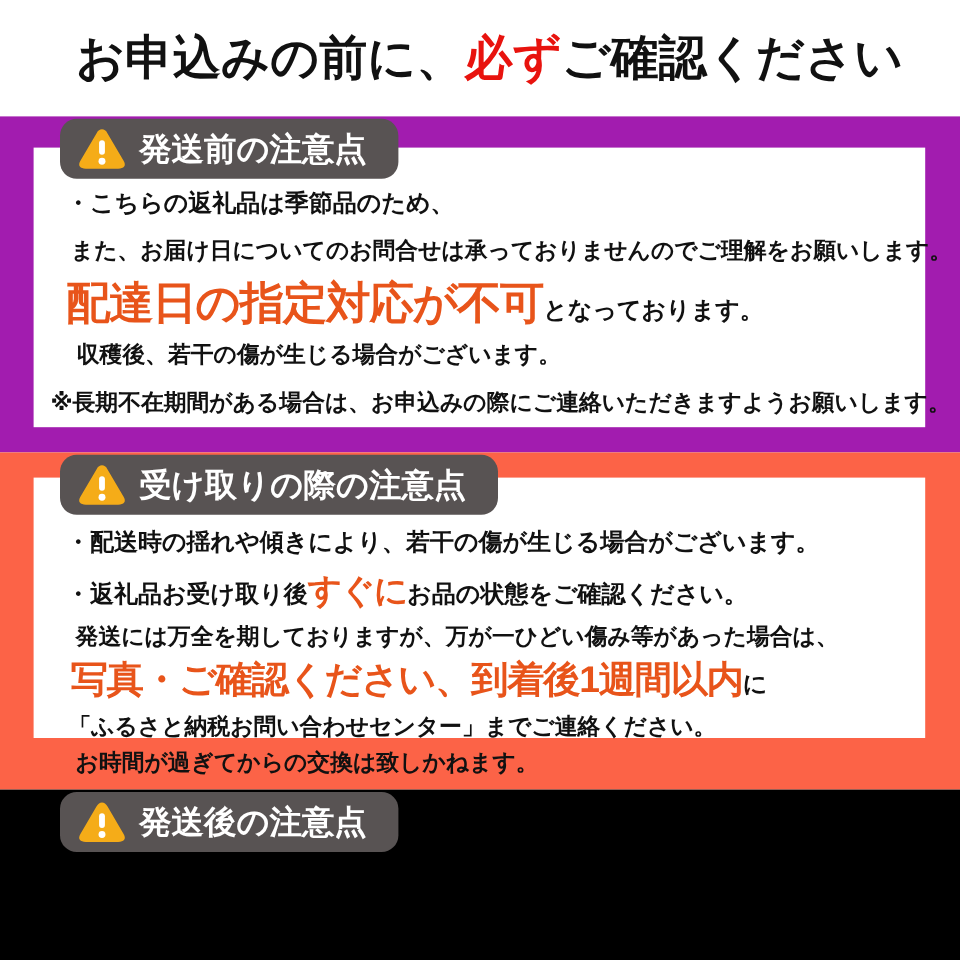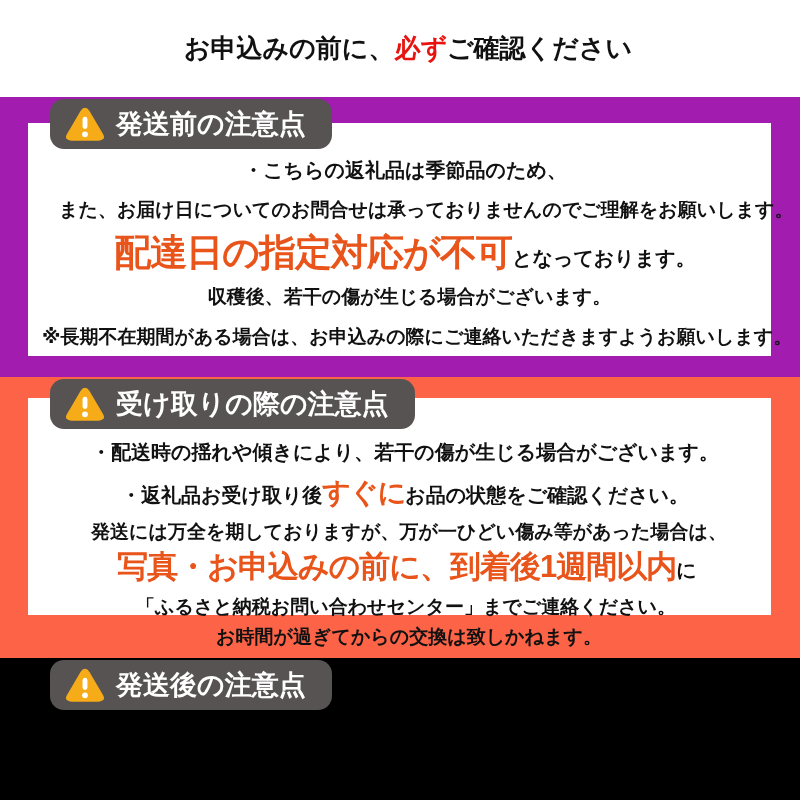--- a/index.html
+++ b/index.html
@@ -9,21 +9,21 @@
     font-family:"Liberation Sans","DejaVu Sans",sans-serif;
     color:#111;
     -webkit-font-smoothing:antialiased;
   }
   .page{width:800px;height:800px;display:flex;flex-direction:column;}
 
   
   .title-bar{
     height:97px;flex:0 0 97px;
     display:flex;align-items:center;justify-content:center;
-    font-size:26px;font-weight:700;letter-spacing:0px;white-space:nowrap;padding-left:16px;
+    font-size:40px;font-weight:700;letter-spacing:0px;white-space:nowrap;padding-left:16px;
   }
   .title-bar .em{color:var(--accent-red);}
 
   
   .section{position:relative;}
   .sec-1{height:280px;flex:0 0 280px;}
   .sec-2{height:281px;flex:0 0 281px;padding-left:24px;}
   .sec-3{height:142px;flex:0 0 142px;}
 
   .pill{
@@ -38,21 +38,21 @@
   .warn{width:40px;height:36px;flex:0 0 auto;display:block;}
 
   .content{
     position:absolute;left:28px;right:29px;z-index:1;
     background:#ffffff;
   }
   .sec-1 .content{top:26px;bottom:21px;padding:33px 16px 0 27px;}
   .sec-2 .content{top:21px;bottom:43px;padding:40px 16px 0 27px;}
   .sec-3 .content{top:29px;bottom:23px;padding:30px 16px 0 31px;}
 
-  .line{font-size:19px;font-weight:600;line-height:1.45;color:#111;white-space:nowrap;text-align:center;}
+  .line{font-size:19px;font-weight:600;line-height:1.45;color:#111;white-space:nowrap;}
   .line .big-em{color:var(--accent-orange);font-weight:700;}
 
   
   .s1-l1{font-size:20px;}
   .s1-l2{margin-top:6px;line-height:1.25;}
   .s1-l2 .big-em{font-size:37px;letter-spacing:-1px;}
   .s1-l2 .small{font-size:20px;font-weight:600;}
   .s1-l3{margin-top:11px;margin-left:4px;}
   .s1-l4{margin-top:7px;margin-left:9px;}
   .s1-l5{margin-top:13px;margin-left:-13px;}
@@ -107,21 +107,21 @@
         <path d="M22 2 Q25 2 27 5.5 L42 31 Q44 34.5 42.5 36.5 Q41 38.5 37 38.5 L7 38.5 Q3 38.5 1.5 36.5 Q0 34.5 2 31 L17 5.5 Q19 2 22 2 Z" fill="#F5AC18"></path>
         <rect x="19.3" y="12" width="5.4" height="13.5" rx="2.7" fill="#ffffff"></rect>
         <circle cx="22" cy="31.5" r="3.2" fill="#ffffff"></circle>
       </svg>
       <span>受け取りの際の注意点</span>
     </div>
     <div class="content">
       <div class="line s2-l1">・配送時の揺れや傾きにより、若干の傷が生じる場合がございます。</div>
       <div class="line s2-l2"><span>・返礼品お受け取り後</span><span class="big-em">すぐに</span><span>お品の状態をご確認ください。</span></div>
       <div class="line s2-l3">発送には万全を期しておりますが、万が一ひどい傷み等があった場合は、</div>
-      <div class="line s2-l4"><span class="big-em">写真・お申込みの前に、到着後1週間以内</span><span class="small">に</span></div>
+      <div class="line s2-l4"><span class="big-em">写真・ご確認ください、到着後1週間以内</span><span class="small">に</span></div>
       <div class="line s2-l5">「ふるさと納税お問い合わせセンター」までご連絡ください。</div>
       <div class="line s2-l6">お時間が過ぎてからの交換は致しかねます。</div>
     </div>
   </div>
 
   <div class="section sec-3" style="background-color: #000000;">
     <div class="pill">
       <svg class="warn" viewBox="0 0 44 40">
         <path d="M22 2 Q25 2 27 5.5 L42 31 Q44 34.5 42.5 36.5 Q41 38.5 37 38.5 L7 38.5 Q3 38.5 1.5 36.5 Q0 34.5 2 31 L17 5.5 Q19 2 22 2 Z" fill="#F5AC18"></path>
         <rect x="19.3" y="12" width="5.4" height="13.5" rx="2.7" fill="#ffffff"></rect>

